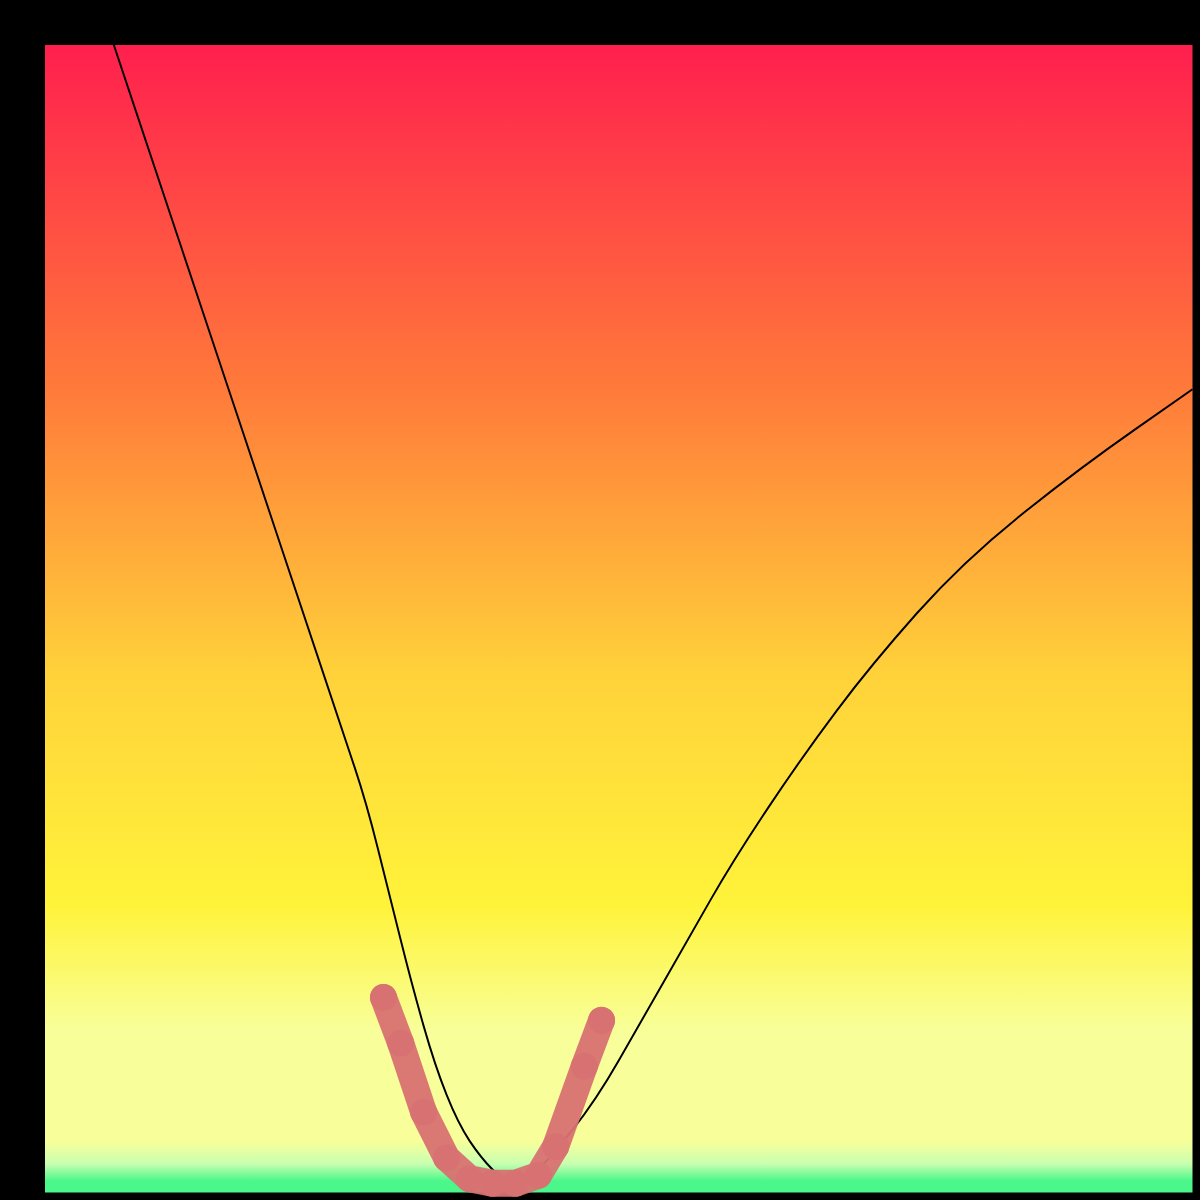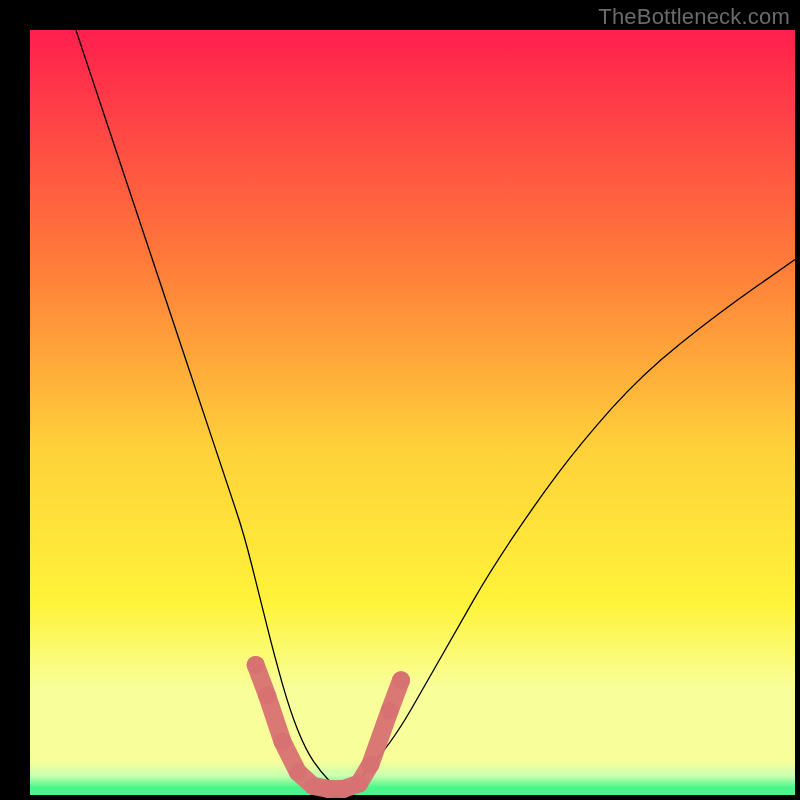--- a/index.html
+++ b/index.html
@@ -31,21 +31,20 @@
   svg {
     position: absolute;
     left: 0;
     top: 0;
   }
 </style>
 </head>
 <body>
 
 <div class="frame">
-  <div class="watermark">TheBottleneck.com</div>
   <svg id="plot" width="800" height="800">
       <defs>
         <linearGradient id="bg-grad" x1="0" y1="0" x2="0" y2="1">
           <stop offset="0%" stop-color="#ff1f4e"></stop>
           <stop offset="30%" stop-color="#ff7a3a"></stop>
           <stop offset="55.00000000000001%" stop-color="#ffd23a"></stop>
           <stop offset="75%" stop-color="#fff33a"></stop>
           <stop offset="86%" stop-color="#f8ff9a"></stop>
           <stop offset="95.5%" stop-color="#f8ff9a"></stop>
           <stop offset="97.5%" stop-color="#c9ffb0"></stop>

